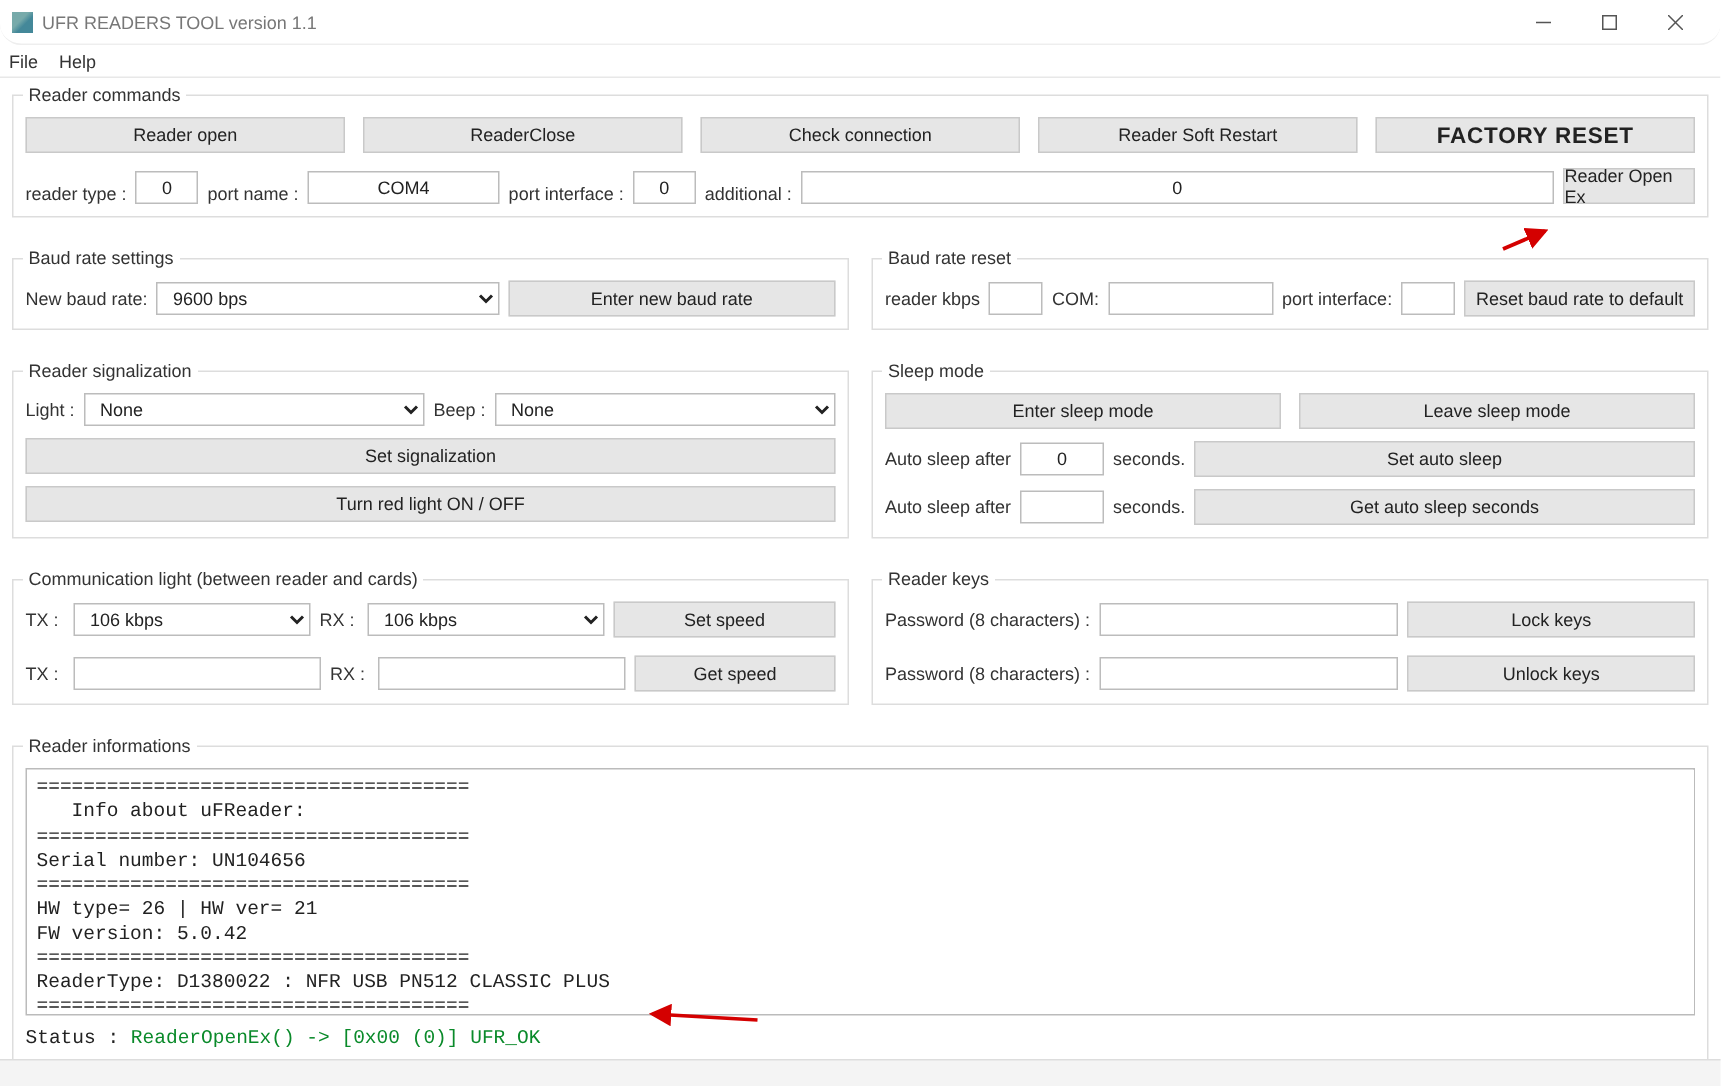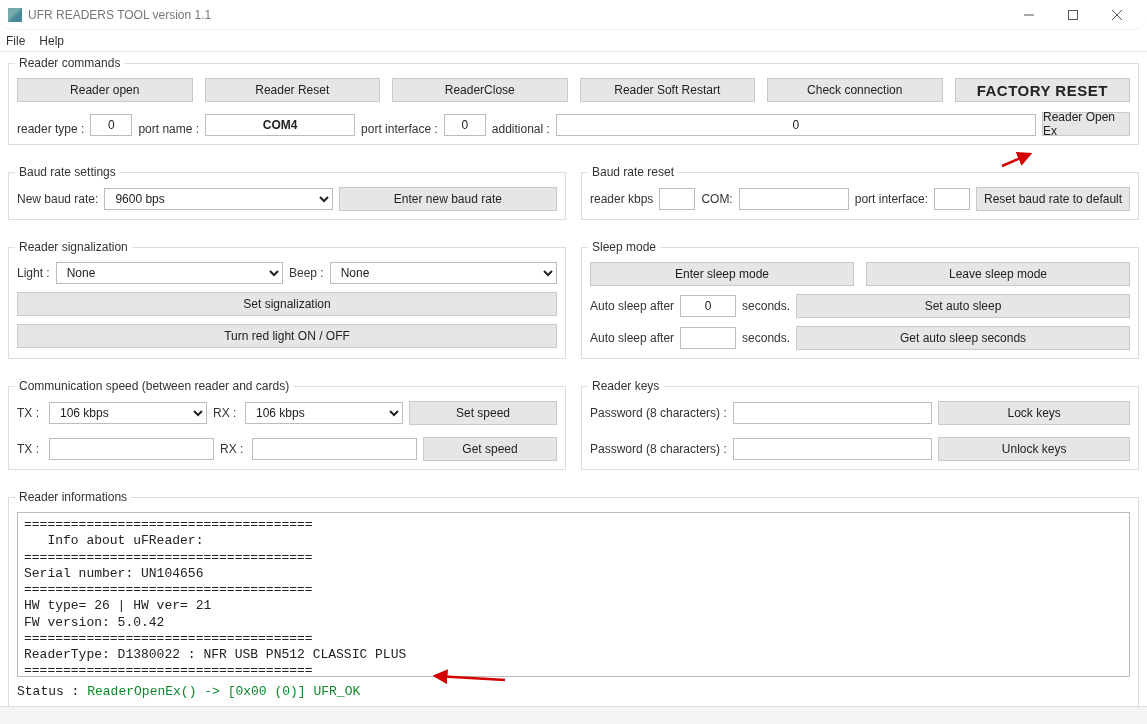--- a/index.html
+++ b/index.html
@@ -158,31 +158,30 @@
   <span>File</span>
   <span>Help</span>
 </div>
 
 <div class="content">
 
   <fieldset class="readercmds">
     <legend>Reader commands</legend>
     <div class="btnrow">
       <div class="btn">Reader open</div>
-      <div class="btn">Reader Reset</div>
       <div class="btn">ReaderClose</div>
+      <div class="btn">Check connection</div>
       <div class="btn">Reader Soft Restart</div>
-      <div class="btn">Check connection</div>
       <div class="btn big">FACTORY RESET</div>
     </div>
     <div class="row2">
       <span class="lbl">reader type :</span>
       <input class="txt" style="width: 42px;" value="0">
       <span class="lbl">port name :</span>
-      <input class="txt" style="width: 150px; font-weight: bold;" value="COM4">
+      <input class="txt" style="width: 128px;" value="COM4">
       <span class="lbl">port interface :</span>
       <input class="txt" style="width: 42px;" value="0">
       <span class="lbl">additional :</span>
       <input class="txt" style="flex: 1 1 0%;" value="0">
       <div class="btn" style="width:88px">Reader Open Ex</div>
     </div>
   </fieldset>
 
   <div class="twocol">
     <fieldset>
@@ -239,21 +238,21 @@
         <span class="lbl">Auto sleep after</span>
         <input class="txt" style="width: 56px;" value="">
         <span class="lbl">seconds.</span>
         <div class="btn" style="flex:1;margin-left:auto">Get auto sleep seconds</div>
       </div>
     </fieldset>
   </div>
 
   <div class="twocol">
     <fieldset>
-      <legend>Communication speed (between reader and cards)</legend>
+      <legend>Communication light (between reader and cards)</legend>
       <div class="row" style="margin-bottom:12px">
         <span class="lbl" style="width:26px">TX :</span>
         <select class="sel" style="flex:1"><option>106 kbps</option></select>
         <span class="lbl" style="width:26px">RX :</span>
         <select class="sel" style="flex:1"><option>106 kbps</option></select>
         <div class="btn" style="flex:1">Set speed</div>
       </div>
       <div class="row">
         <span class="lbl" style="width:26px">TX :</span>
         <input class="txt" style="flex: 1 1 0%; text-align: left;" value="">

